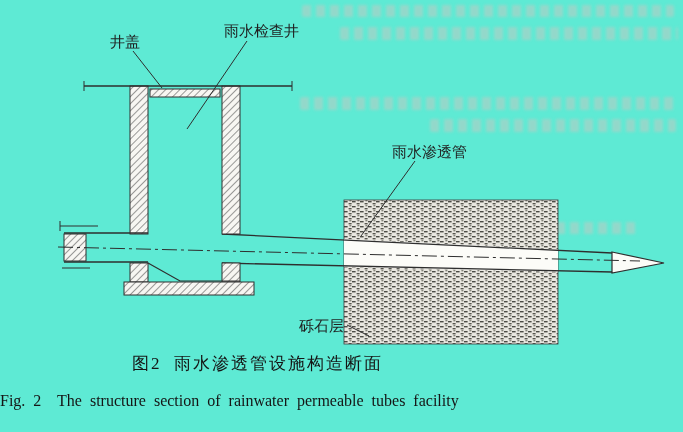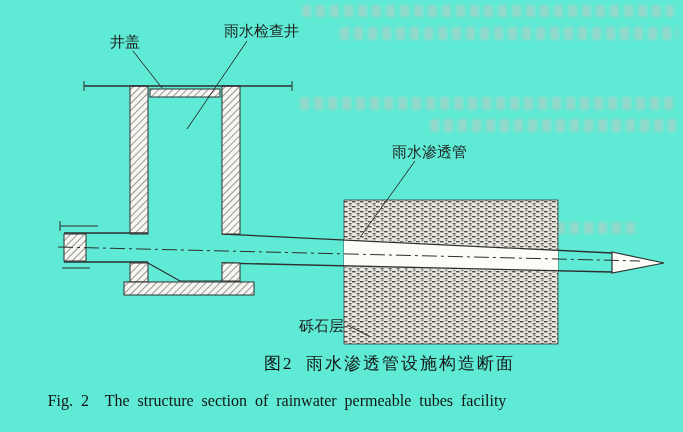--- a/index.html
+++ b/index.html
@@ -11,29 +11,29 @@
     font-family:"Liberation Serif", serif;
   }
   svg{position:absolute;left:0;top:0;}
   .lbl{
     font-family:"Liberation Serif", serif;
     font-size:15px;
     fill:#1f1f1f;
   }
   .caption-cn{
     position:absolute;left:0;top:352px;width:515px;
-    text-align:right;
+    text-align:center;
     font-family:"Liberation Serif", serif;
     font-size:17px;color:#151515;
     letter-spacing:2px;
     white-space:pre;
   }
   .caption-en{
     position:absolute;left:0;top:392px;width:554px;
-    text-align:center;
+    text-align:left;
     font-family:"Liberation Serif", serif;
     font-size:16px;color:#151515;
     word-spacing:4px;
     white-space:pre;
   }
   .smudge{
     position:absolute;
     background:repeating-linear-gradient(90deg,#c9c7c1 0 9px,rgba(0,0,0,0) 9px 14px);
     filter:blur(1.6px);
     opacity:.5;

